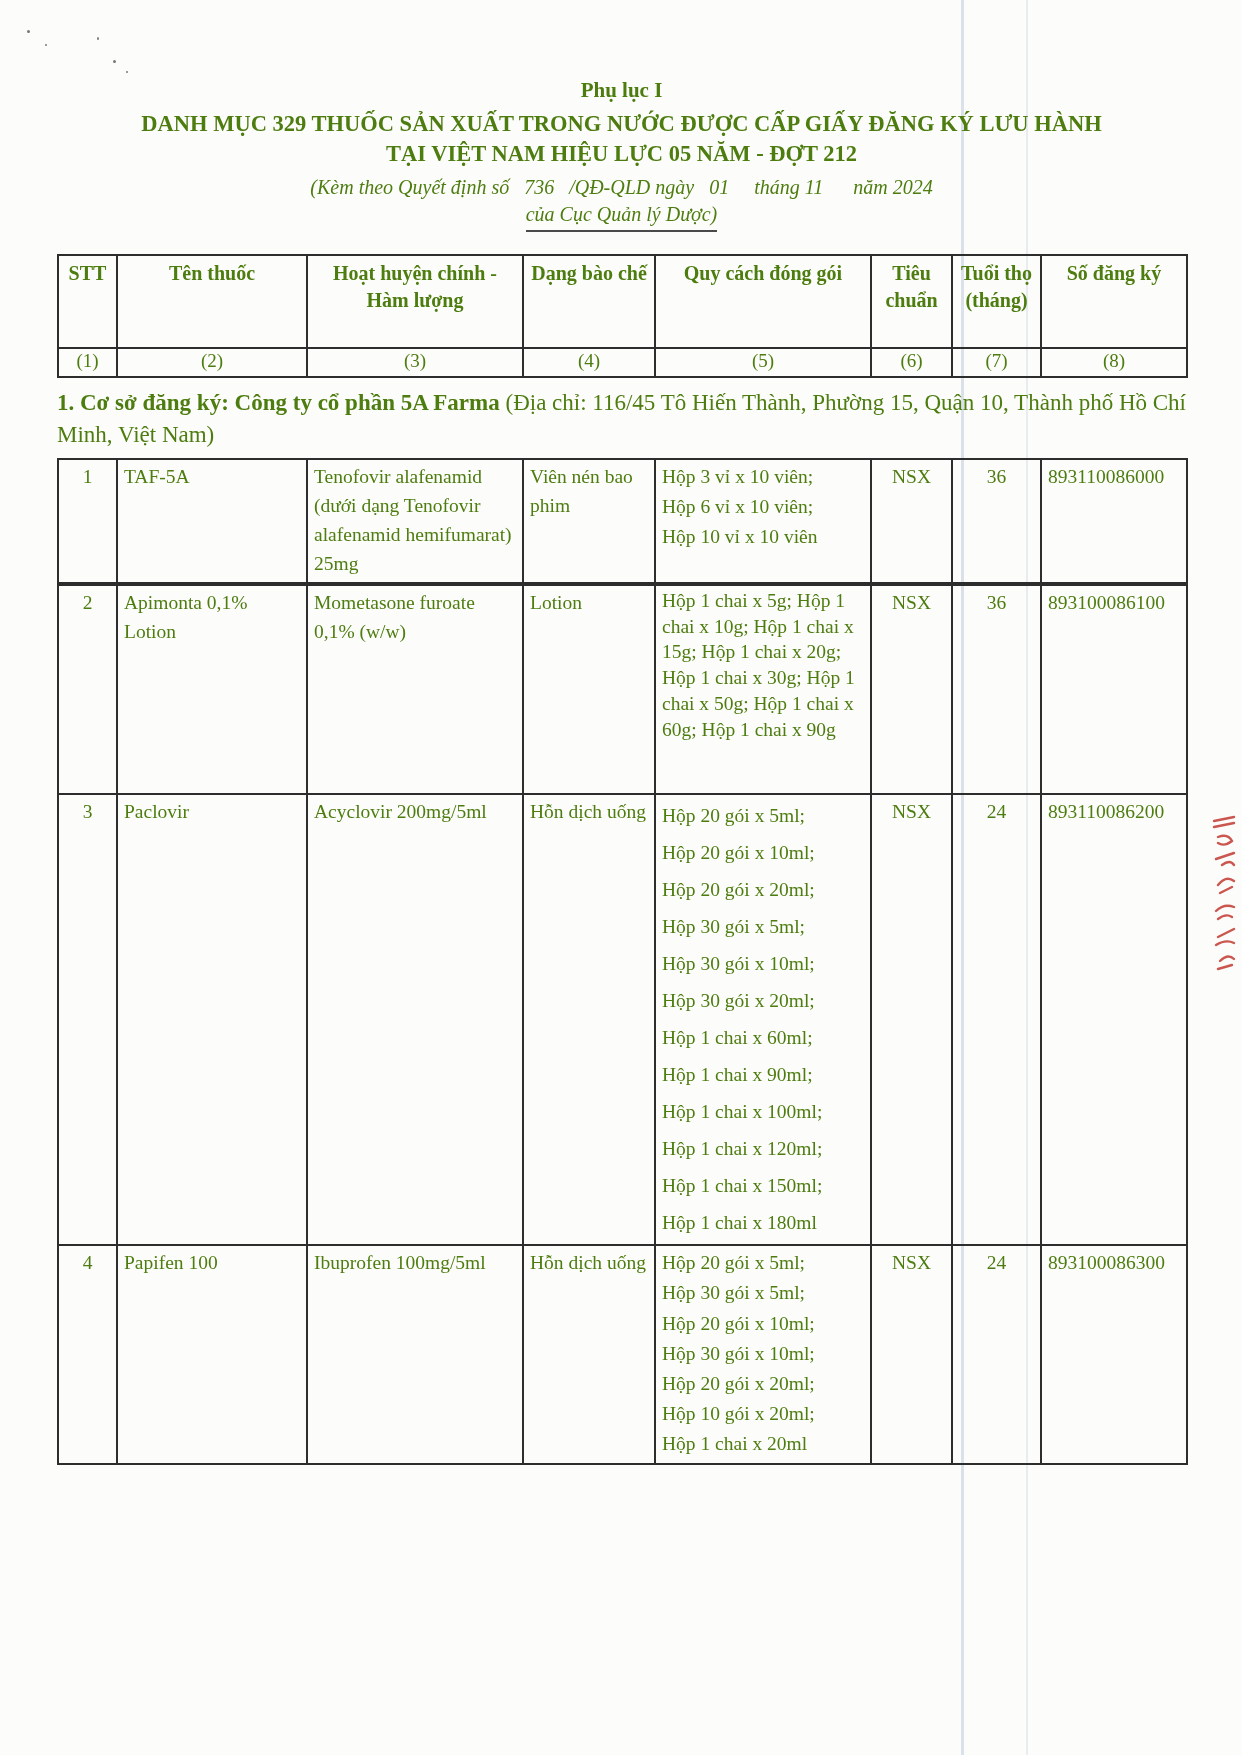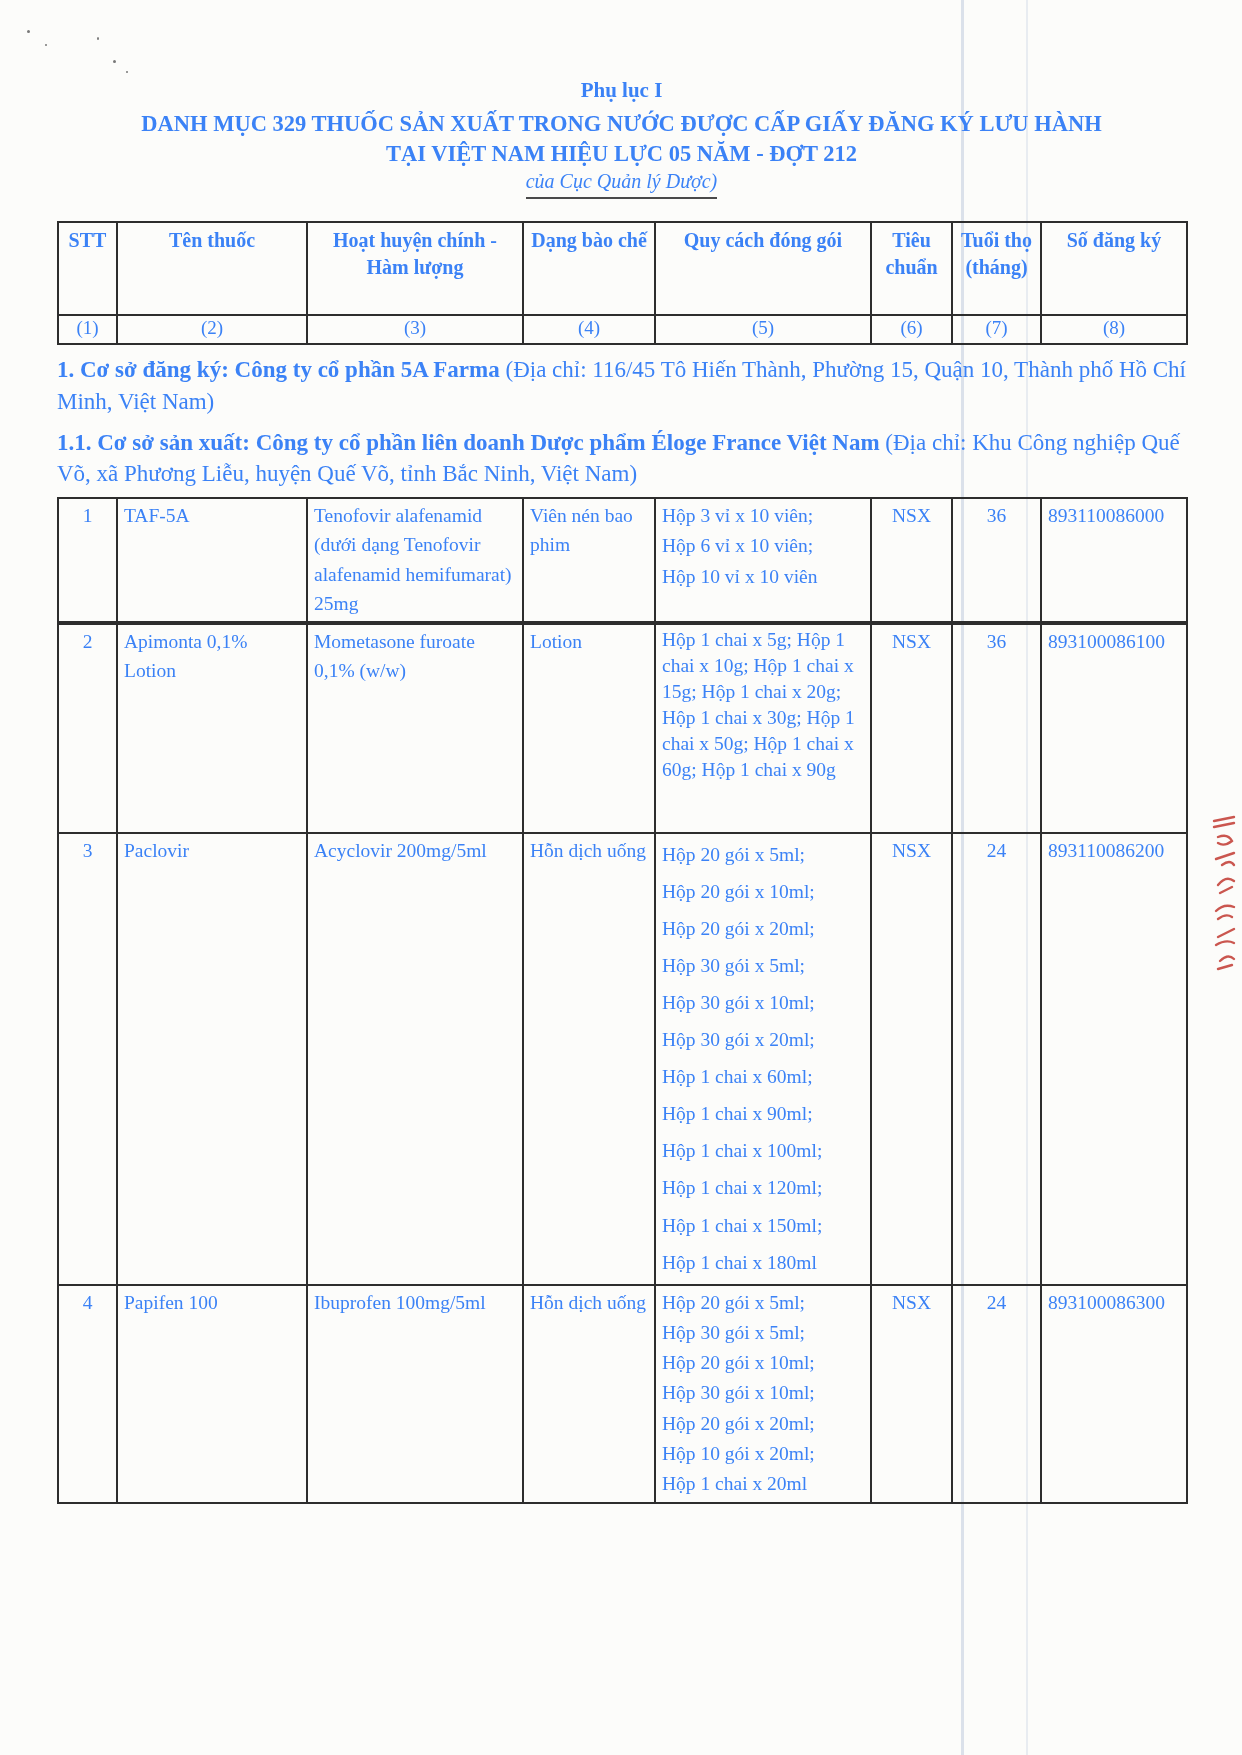--- a/index.html
+++ b/index.html
@@ -2,21 +2,21 @@
 <html><head>
 <meta charset="utf-8">
 <style>
   html,body { margin:0; padding:0; background:#9a9a9a; }
   .page {
     position:relative;
     width:1242px; height:1755px;
     margin:0 auto;
     background:#fcfcfa;
     font-family:"Liberation Serif", serif;
-    color:#3b82f6;
+    color:#4d7c0f;
     overflow:hidden;
   }
   .content { position:relative; margin-left:57px; width:1129px; padding-top:78px; }
 
   
   .doc-header { text-align:center; }
   .appendix { font-weight:bold; font-size:21px; margin-bottom:6px; }
   .title { font-weight:bold; font-size:22.5px; line-height:1.32; }
   .decree { font-style:italic; font-size:20px; line-height:1.35; margin-top:6px; white-space:pre-wrap; }
   .decree-2 { margin-top:0; }
@@ -81,20 +81,21 @@
       <path d="M12 146 Q20 138 26 144 M10 154 L24 150"></path>
     </g>
   </svg>
 
   <div class="content">
 
     <div class="doc-header">
       <div class="appendix">Phụ lục I</div>
       <div class="title">DANH MỤC 329 THUỐC SẢN XUẤT TRONG NƯỚC ĐƯỢC CẤP GIẤY ĐĂNG KÝ LƯU HÀNH</div>
       <div class="title">TẠI VIỆT NAM HIỆU LỰC 05 NĂM - ĐỢT 212</div>
+      <div class="decree">(Kèm theo Quyết định số   736   /QĐ-QLD ngày   01     tháng 11      năm 2024</div>
       <div class="decree decree-2"><span>của Cục Quản lý Dược)</span></div>
     </div>
 
     <table class="grid grid-head">
       <colgroup>
         <col style="width:59px">
           <col style="width:190px">
           <col style="width:216px">
           <col style="width:132px">
         <col style="width:216px">
@@ -120,21 +121,20 @@
         <td>(4)</td>
         <td>(5)</td>
         <td>(6)</td>
         <td>(7)</td>
         <td>(8)</td>
       </tr>
     </tbody>
       </table>
 
     <p class="section"><span class="b">1. Cơ sở đăng ký: Công ty cổ phần 5A Farma</span><span> (Địa chỉ: 116/45 Tô Hiến Thành, Phường 15, Quận 10, Thành phố Hồ Chí Minh, Việt Nam)</span></p>
-    <p class="section"><span class="b">1.1. Cơ sở sản xuất: Công ty cổ phần liên doanh Dược phẩm Éloge France Việt Nam</span><span> (Địa chỉ: Khu Công nghiệp Quế Võ, xã Phương Liễu, huyện Quế Võ, tỉnh Bắc Ninh, Việt Nam)</span></p>
 
     <table class="grid">
       <colgroup>
         <col style="width:59px">
           <col style="width:190px">
           <col style="width:216px">
           <col style="width:132px">
         <col style="width:216px">
           <col style="width:81px">
           <col style="width:89px">

